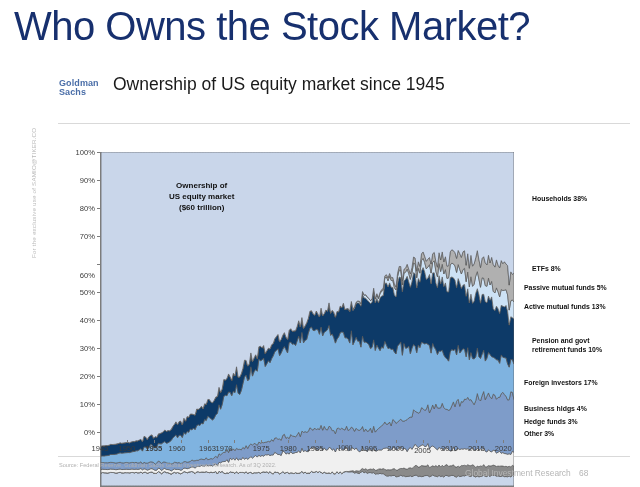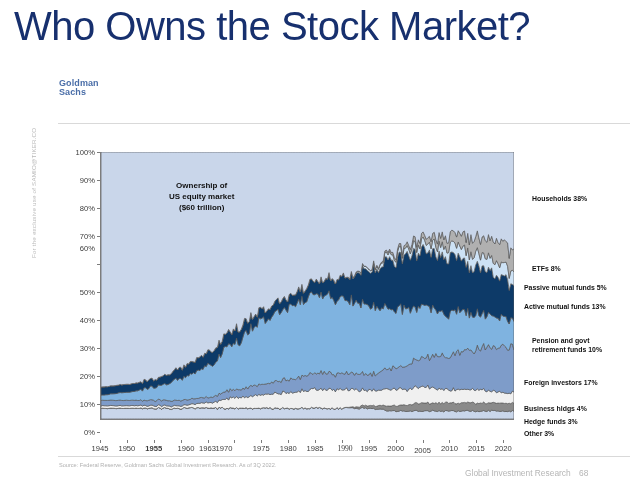--- a/index.html
+++ b/index.html
@@ -62,21 +62,21 @@
     font-size:6.2px; color:#b9b9b9; letter-spacing:.2px;
     white-space:nowrap;
   }
 
   
   #chart {
     position:absolute; left:45px; top:84px;
     width:458px; height:288px;
   }
   #plot {
-    position:absolute; left:0; top:0; width:414px; height:268px;
+    position:absolute; left:0; top:0; width:414px; height:335px;
     background:#e3e9f2;
     border-left:1.2px solid #7c7c7c;
     border-bottom:1.2px solid #7c7c7c;
   }
   #plot-fill { position:absolute; inset:0; overflow:hidden; }
   #plot-fill svg { display:block; width:100%; height:100%; }
 
   
   .ytick {
     position:absolute; right:100%; margin-right:5px;
@@ -133,20 +133,21 @@
 
 <div id="headline">Who Owns the Stock Market?</div>
 
 <div id="slide">
 
   <div id="gs-logo">
     <span>Goldman</span>
     <span>Sachs</span>
   </div>
 
+  <div id="slide-title">Ownership of US equity market since 1945</div>
 
   <div id="rule-top"></div>
   <div id="rule-bottom"></div>
 
   <div id="watermark">For the exclusive use of SAMIO@TIKER.CO</div>
 
   <div id="chart">
     <div id="plot">
       <div id="plot-fill">
         <svg id="areas" viewBox="0 0 414 280" preserveAspectRatio="none">
@@ -173,39 +174,39 @@
         <div class="ytick" style="top: 252px; margin-left: 21px;">10%</div>
         <div class="ytickmark" style="top: 252px;"></div>
         <div class="ytick" style="top: 224px;">20%</div>
         <div class="ytickmark" style="top: 224px;"></div>
         <div class="ytick" style="top: 196px;">30%</div>
         <div class="ytickmark" style="top: 196px;"></div>
         <div class="ytick" style="top: 168px;">40%</div>
         <div class="ytickmark" style="top: 168px;"></div>
         <div class="ytick" style="top: 140px;">50%</div>
         <div class="ytickmark" style="top: 140px;"></div>
-        <div class="ytick" style="top: 96px;">60%</div>
+        <div class="ytick" style="top: 123px;">60%</div>
         <div class="ytickmark" style="top: 112px;"></div>
         <div class="ytick" style="top: 84px;">70%</div>
         <div class="ytickmark" style="top: 84px;"></div>
         <div class="ytick" style="top: 56px;">80%</div>
         <div class="ytickmark" style="top: 56px;"></div>
         <div class="ytick" style="top: 28px;">90%</div>
         <div class="ytickmark" style="top: 28px;"></div>
         <div class="ytick" style="top: 0px;">100%</div>
         <div class="ytickmark" style="top: 0px;"></div>
       </div>
     <div id="xaxis">
         <div class="xtick" style="left: 0px;">1945</div>
         <div class="xtickmark" style="left: 0px;"></div>
         <div class="xtick" style="left: 26.8831px;">1950</div>
         <div class="xtickmark" style="left: 26.8831px;"></div>
         <div class="xtick" style="left: 53.7662px; font-weight: bold;">1955</div>
         <div class="xtickmark" style="left: 53.7662px;"></div>
-        <div class="xtick" style="left: 86px;">1960</div>
+        <div class="xtick" style="left: 77px;">1960</div>
         <div class="xtickmark" style="left: 80.6494px;"></div>
         <div class="xtick" style="left: 107.532px;">1963</div>
         <div class="xtickmark" style="left: 107.532px;"></div>
         <div class="xtick" style="left: 124px;">1970</div>
         <div class="xtickmark" style="left: 134.416px;"></div>
         <div class="xtick" style="left: 161.299px;">1975</div>
         <div class="xtickmark" style="left: 161.299px;"></div>
         <div class="xtick" style="left: 188.182px;">1980</div>
         <div class="xtickmark" style="left: 188.182px;"></div>
         <div class="xtick" style="left: 215.065px;">1985</div>

